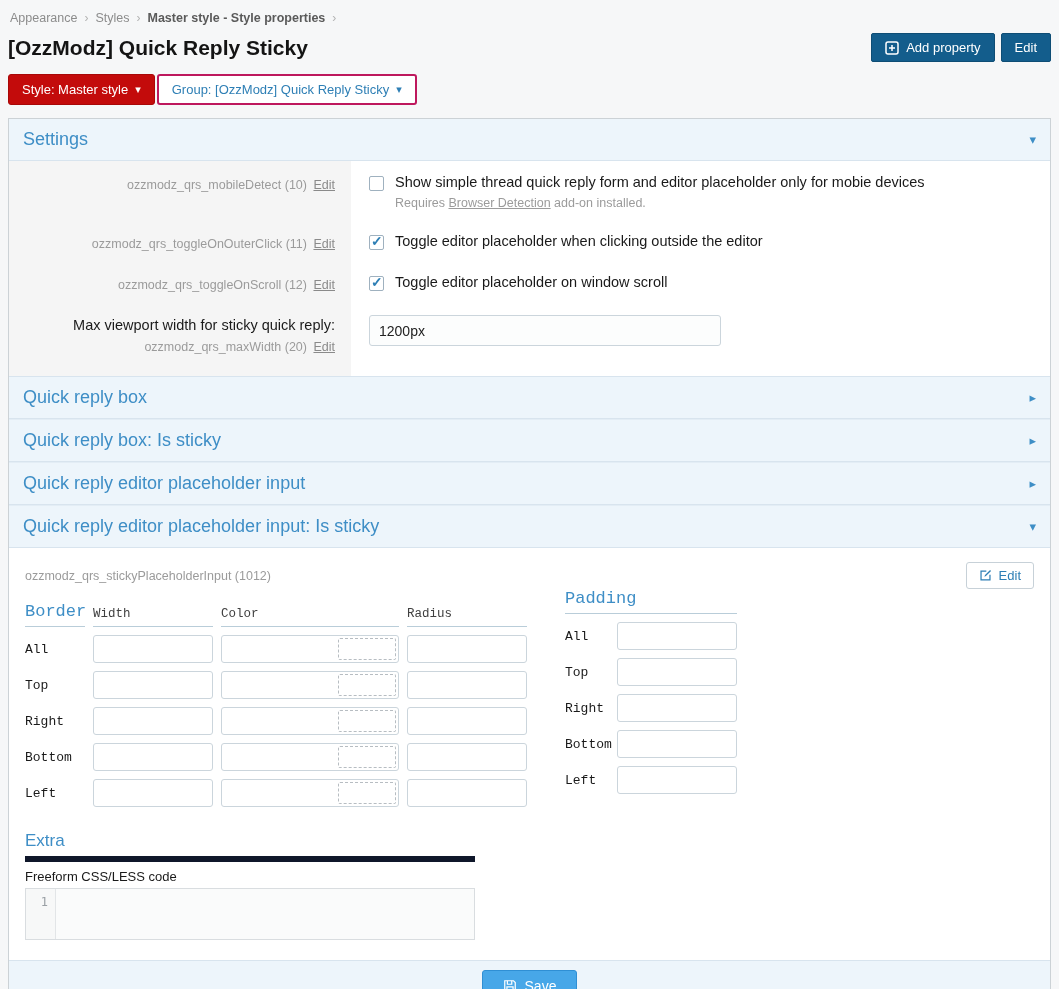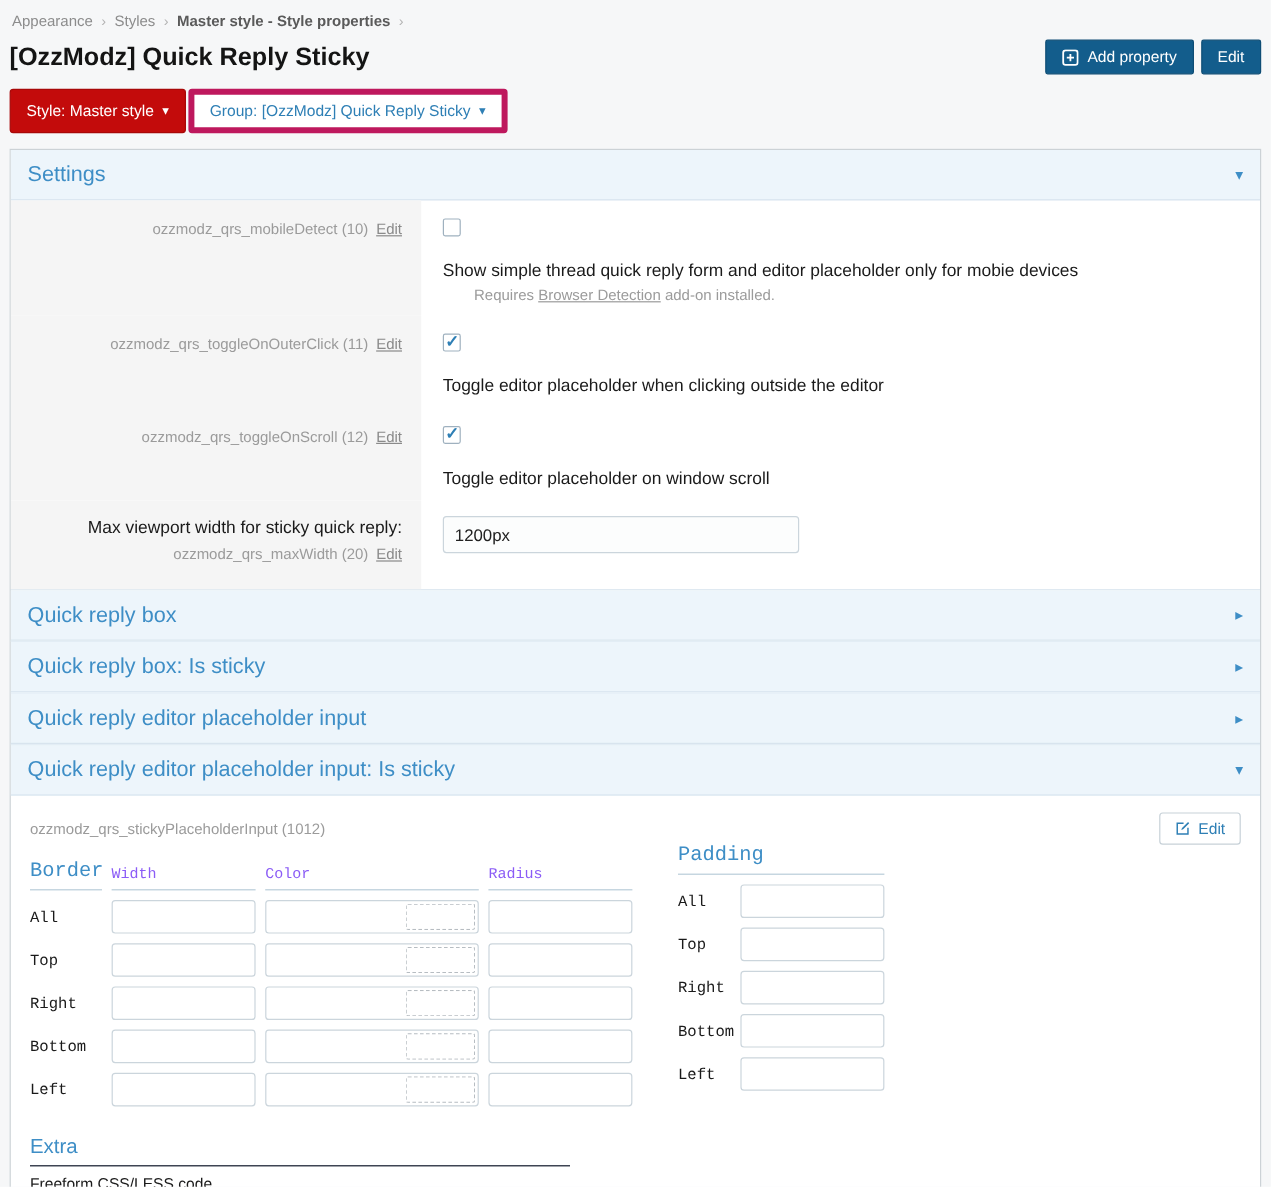--- a/index.html
+++ b/index.html
@@ -22,21 +22,21 @@
   .title-row { display:flex; justify-content:space-between; align-items:center; margin:0 0 12px 0; }
   h1 { margin:0; font-size:21px; font-weight:bold; color:#141414; }
   .hdr-buttons { display:flex; gap:6px; }
   .btn-dark { display:inline-flex; align-items:center; gap:7px; background:#135d8c; color:#fff;
     border:1px solid #0e4d75; border-radius:2px; padding:6px 13px; font-size:13px; cursor:pointer; font-family:inherit; }
 
   
   .filter-row { display:flex; gap:2px; margin-bottom:13px; }
   .btn-style { display:inline-flex; align-items:center; gap:7px; background:#c30b0b; color:#fff; border:1px solid #a80808;
     border-radius:3px; padding:6px 13px; font-size:13px; cursor:pointer; font-family:inherit; }
-  .btn-group { display:inline-flex; align-items:center; gap:7px; background:#fff; color:#2e7fb5; border:5px solid #be185d;
+  .btn-group { display:inline-flex; align-items:center; gap:7px; background:#fff; color:#2e7fb5; border:2px solid #be185d;
     border-radius:3px; padding:6px 13px; font-size:13px; cursor:pointer; font-family:inherit; }
   .caret-sm { font-size:11px; }
 
   
   .panel { background:#fff; border:1px solid #ccd2d6; }
   .section-header { display:flex; justify-content:space-between; align-items:center; padding:10px 14px;
     background:#edf5fb; border-bottom:1px solid #d8e4ee; cursor:pointer; }
   .section-header + .section-header { border-top:1px solid #e3edf5; }
   .section-title { color:#3e8ec6; font-size:18px; }
   .caret { color:#3e8ec6; font-size:13px; }
@@ -44,52 +44,52 @@
   
   .settings-body { border-bottom:1px solid #d8e4ee; }
   .srow { display:grid; grid-template-columns:342px 1fr; }
   .cell-label { background:#f5f5f5; padding:15px 16px 10px; text-align:right; }
   .cell-content { padding:13px 18px 10px; }
   .srow.last .cell-label, .srow.last .cell-content { padding-bottom:22px; }
   .prop { color:#9b9b9b; font-size:12.5px; }
   .edit-link { color:#8a8a8a; text-decoration:underline; cursor:pointer; margin-left:3px; }
   .main-label { color:#1a1a1a; font-size:14.5px; margin-bottom:5px; }
 
-  .checkrow { display:flex; align-items:flex-start; gap:21px; font-size:14.5px; color:#1a1a1a; cursor:pointer;flex-direction:column; }
+  .checkrow { display:flex; align-items:flex-start; gap:11px; font-size:14.5px; color:#1a1a1a; cursor:pointer; }
   .checkbox { width:15px; height:15px; border:1px solid #9fb1bf; border-radius:2px; background:#fff; position:relative; flex-shrink:0; margin-top:2px; }
   .checkbox.checked::after { content:"✓"; position:absolute; left:1px; top:-3px; color:#2e7fb5; font-size:14px; font-weight:bold; }
   .hint { margin:5px 0 0 26px; font-size:12.5px; color:#9b9b9b; }
   .hint-link { color:#9b9b9b; text-decoration:underline; cursor:pointer; }
 
-  .text-input { width:297px; height:31px; border:1px solid #cbd5dc; border-radius:3px; padding:0 9px;
+  .text-input { width:352px; height:31px; border:1px solid #cbd5dc; border-radius:3px; padding:0 9px;
     font-size:14px; color:#222; background:#fcfdfd; font-family:inherit; }
 
   
   .sticky-body { padding:14px 16px 20px; }
   .prop-row { display:flex; justify-content:space-between; align-items:center; }
   .btn-edit-white { display:inline-flex; align-items:center; gap:7px; background:#fff; color:#2e7fb5;
     border:1px solid #c7d1d8; border-radius:3px; padding:5px 12px; font-size:13px; cursor:pointer; font-family:inherit; }
 
   .blocks { display:flex; gap:38px; align-items:flex-start;font-family:Liberation Mono, monospace; }
   .block-title { color:#3e8ec6; font-size:17px; }
-  .col-head { font-size:12.5px; color:#8b5cf6; align-self:end; padding-bottom:2px;margin-top:18px; }
+  .col-head { font-size:12.5px; color:#404040; align-self:end; padding-bottom:2px;margin-top:18px; }
 
   .grid-border { display:grid; grid-template-columns:60px 120px 178px 120px; column-gap:8px; row-gap:8px; align-items:center; width:502px; }
   .grid-border .head-row { border-bottom:1px solid #b9cdd9; padding-bottom:5px; align-self:end; }
   .grid-pad { display:grid; grid-template-columns:44px 120px; column-gap:8px; row-gap:8px; align-items:center; width:172px; }
   .grid-pad .head-row { border-bottom:1px solid #b9cdd9; padding-bottom:5px; }
   .row-label { font-size:13px; color:#1a1a1a; }
 
   .inp { height:28px; width:100%; border:1px solid #cbd5dc; border-radius:3px; background:#fff; padding:0 8px; font-size:13px; font-family:inherit; }
   .color-group { display:flex; height:28px; border:1px solid #cbd5dc; border-radius:3px; background:#fff; overflow:hidden; }
   .color-text { flex:1; min-width:0; border:none; outline:none; padding:0 8px; font-size:13px; background:transparent; font-family:inherit; }
   .color-swatch { width:58px; margin:2px; border:1px dashed #b7bdc2; border-radius:2px; background:#fff; cursor:pointer; padding:0; }
 
   .extra-block { width:450px; margin-top:24px; }
-  .extra-head { border-bottom:1px solid #0f172a; padding-bottom:5px; }
+  .extra-head { border-bottom:6px solid #0f172a; padding-bottom:5px; }
   .code-label { font-size:13px; color:#1a1a1a; margin:7px 0 4px; }
   .code-editor { display:flex; border:1px solid #d9dde0; background:#fafbfb; height:52px; }
   .gutter { width:30px; background:#f7f8f8; border-right:1px solid #e2e5e7; color:#9aa0a5;
     font-family:"DejaVu Sans Mono", monospace; font-size:12px; text-align:right; padding:6px 7px 0 0; }
   .code-area { flex:1; outline:none; padding:6px 8px; font-family:"DejaVu Sans Mono", monospace; font-size:12px; color:#333; }
 
   .panel-footer { background:#edf5fb; border-top:1px solid #d8e4ee; padding:9px; display:flex; justify-content:center; }
   .btn-save { display:inline-flex; align-items:center; gap:8px; background:#47a7e8; color:#fff; border:1px solid #2f8fd4;
     border-radius:3px; padding:7px 20px; font-size:14px; cursor:pointer; font-family:inherit; }
 </style>

